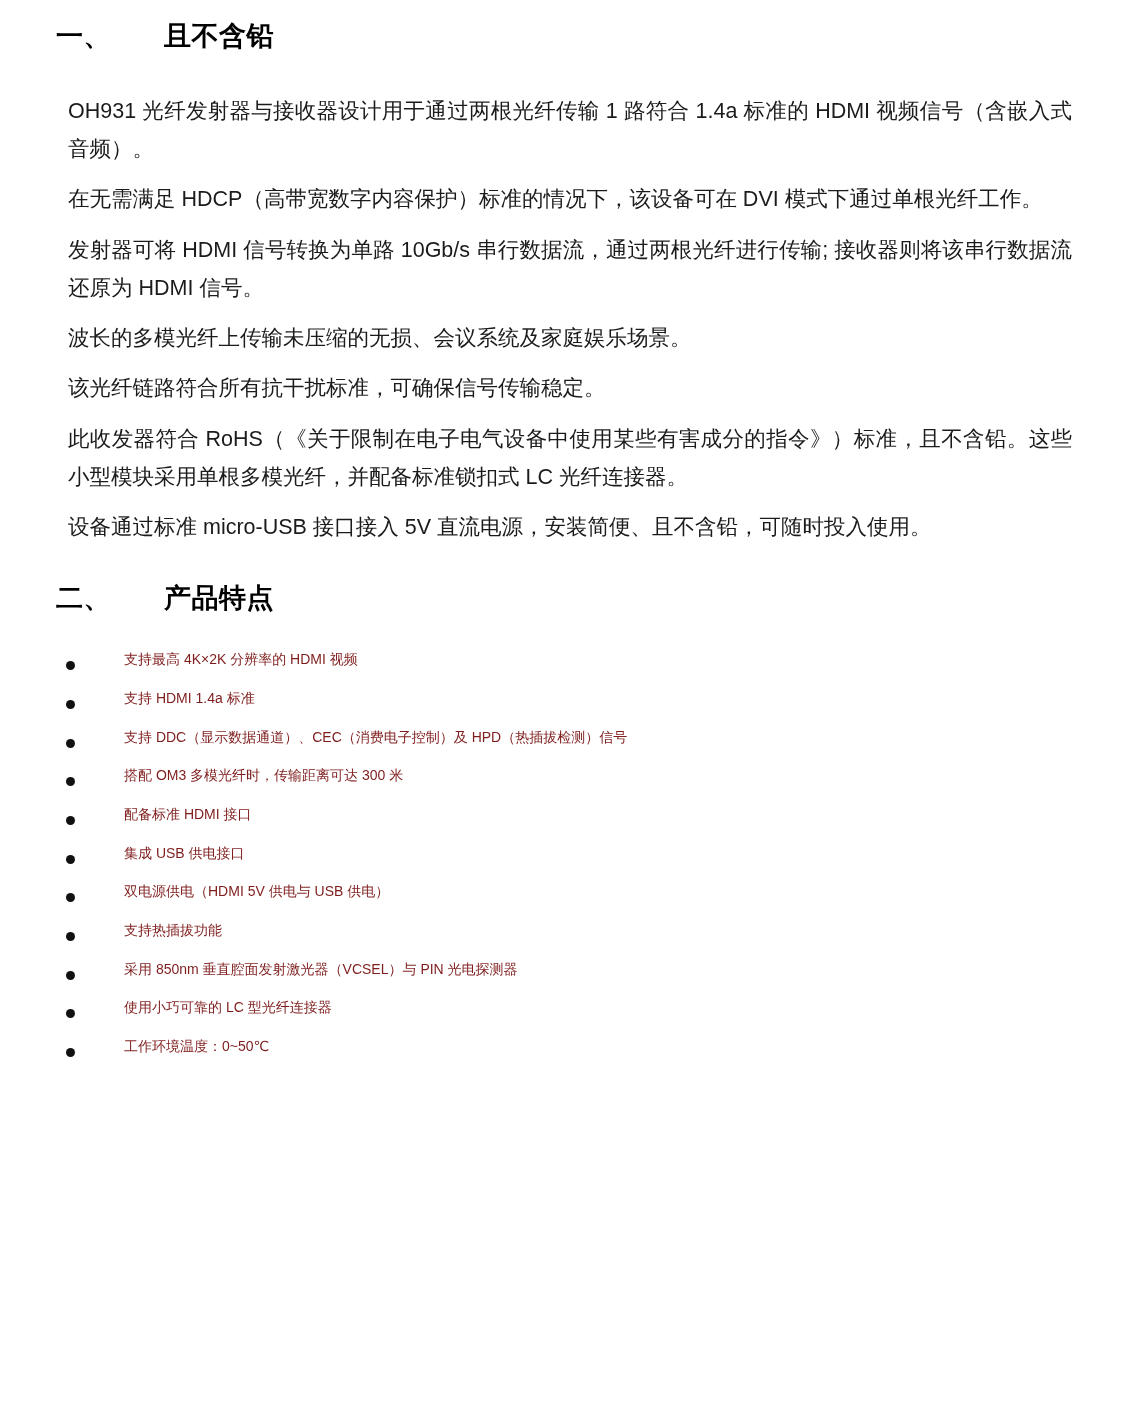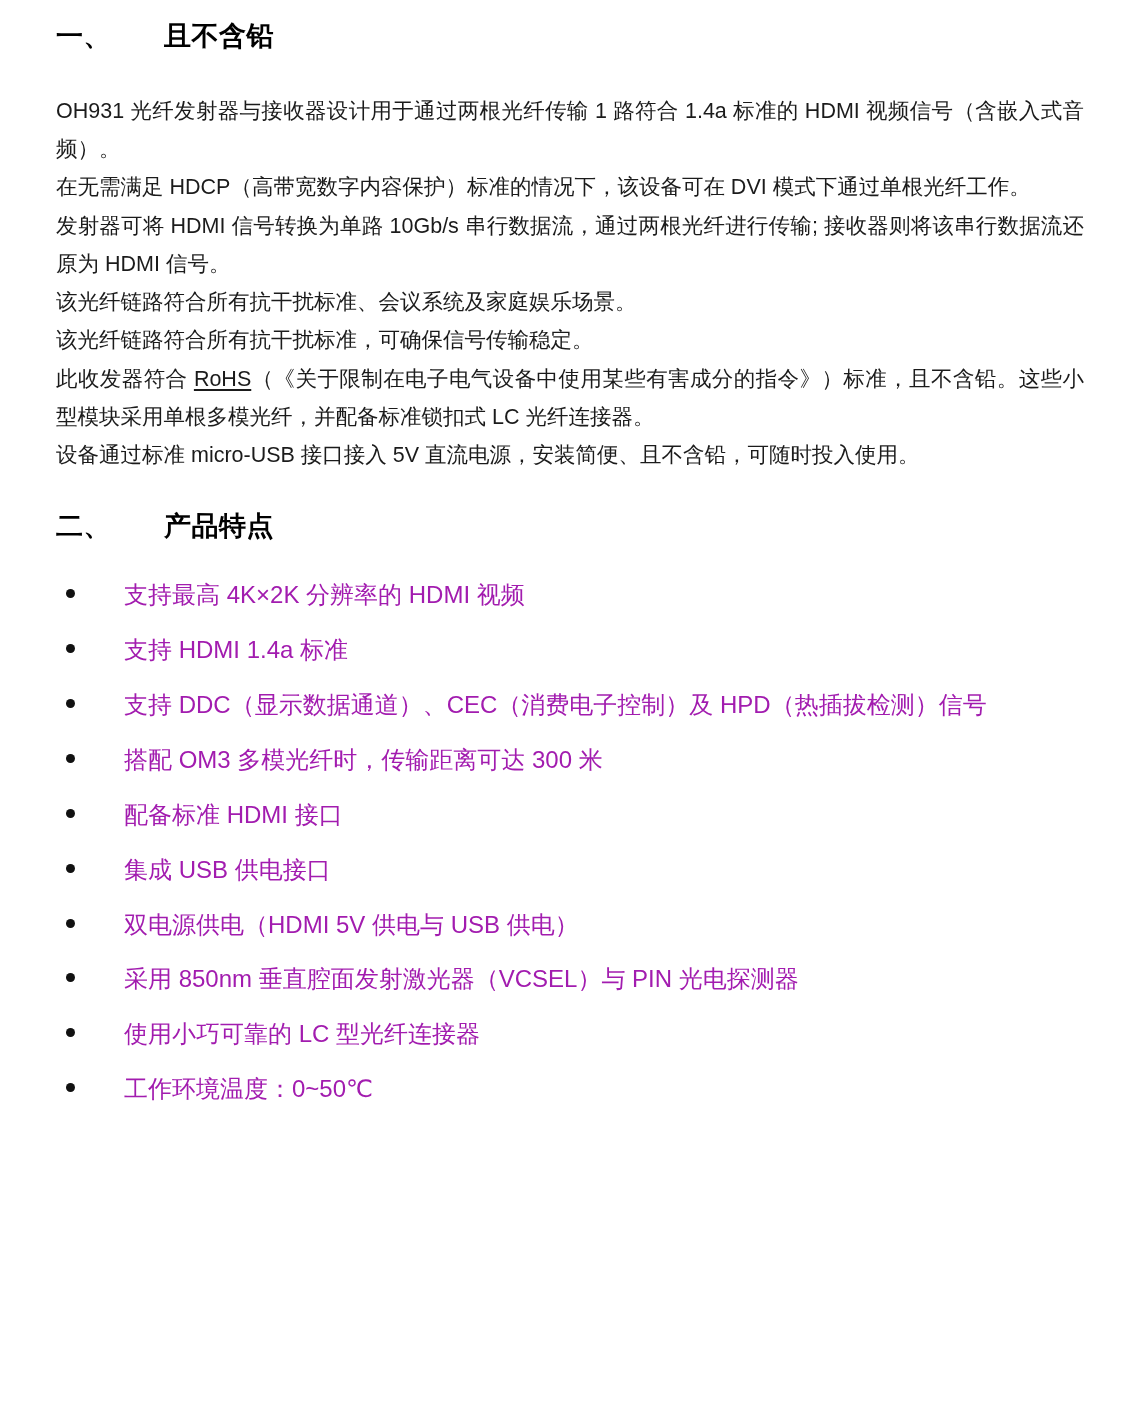--- a/index.html
+++ b/index.html
@@ -44,38 +44,38 @@
   
   .para-block {
     margin-top: 36px;
   }
   .para {
     font-size: 21.5px;
     line-height: 1.78;
     color: #1b1b1b;
     text-align: justify;
     text-justify: inter-ideograph;
-    margin: 0;
+    margin: 12px;
     padding: 0;
   }
   .para + .para { margin-top: 0px; }
-  .u { text-decoration: underline; text-underline-offset: 3px; }
+  .u { text-underline-offset: 3px; }
 
   
   .bullets {
     list-style: none;
     margin: 30px 0 0 0;
     padding: 0;
   }
   .bullets li {
     display: flex;
     align-items: flex-start;
-    font-size: 24px;
+    font-size: 14px;
     line-height: 1.62;
-    color: #a21caf;
+    color: #7f1d1d;
     margin-bottom: 16px;
   }
   .bullets li .dot {
     flex: 0 0 58px;
     display: flex;
     justify-content: flex-start;
     padding-left: 10px;
     padding-top: 13px;
   }
   .bullets li .dot i {
@@ -96,21 +96,21 @@
 
   <div class="section-heading" id="overview-heading">
     <span class="num">一、</span>
     <span class="htext">且不含铅</span>
   </div>
 
   <div class="para-block">
     <p class="para">OH931 光纤发射器与接收器设计用于通过两根光纤传输 1 路符合 1.4a 标准的 HDMI 视频信号（含嵌入式音频）。</p>
     <p class="para">在无需满足 HDCP（高带宽数字内容保护）标准的情况下，该设备可在 DVI 模式下通过单根光纤工作。</p>
     <p class="para">发射器可将 HDMI 信号转换为单路 10Gb/s 串行数据流，通过两根光纤进行传输; 接收器则将该串行数据流还原为 HDMI 信号。</p>
-    <p class="para">该光纤链路符合所有抗干扰标准、会议系统及家庭娱乐场景。</p>
+    <p class="para">波长的多模光纤上传输未压缩的无损、会议系统及家庭娱乐场景。</p>
     <p class="para">该光纤链路符合所有抗干扰标准，可确保信号传输稳定。</p>
     <p class="para">此收发器符合 <span class="u">RoHS</span>（《关于限制在电子电气设备中使用某些有害成分的指令》）标准，且不含铅。这些小型模块采用单根多模光纤，并配备标准锁扣式 LC 光纤连接器。</p>
     <p class="para">设备通过标准 micro-USB 接口接入 5V 直流电源，安装简便、且不含铅，可随时投入使用。</p>
   </div>
 
   <div class="section-heading" id="features-heading">
     <span class="num">二、</span>
     <span class="htext">产品特点</span>
   </div>
 
@@ -154,20 +154,26 @@
     <li>
       <span class="dot">
           <i></i>
         </span>
       <span class="btext">双电源供电（HDMI 5V 供电与 USB 供电）</span>
     </li>
     <li>
       <span class="dot">
           <i></i>
         </span>
+      <span class="btext">支持热插拔功能</span>
+    </li>
+    <li>
+      <span class="dot">
+          <i></i>
+        </span>
       <span class="btext">采用 850nm 垂直腔面发射激光器（VCSEL）与 PIN 光电探测器</span>
     </li>
     <li>
       <span class="dot">
           <i></i>
         </span>
       <span class="btext">使用小巧可靠的 LC 型光纤连接器</span>
     </li>
     <li>
       <span class="dot">

